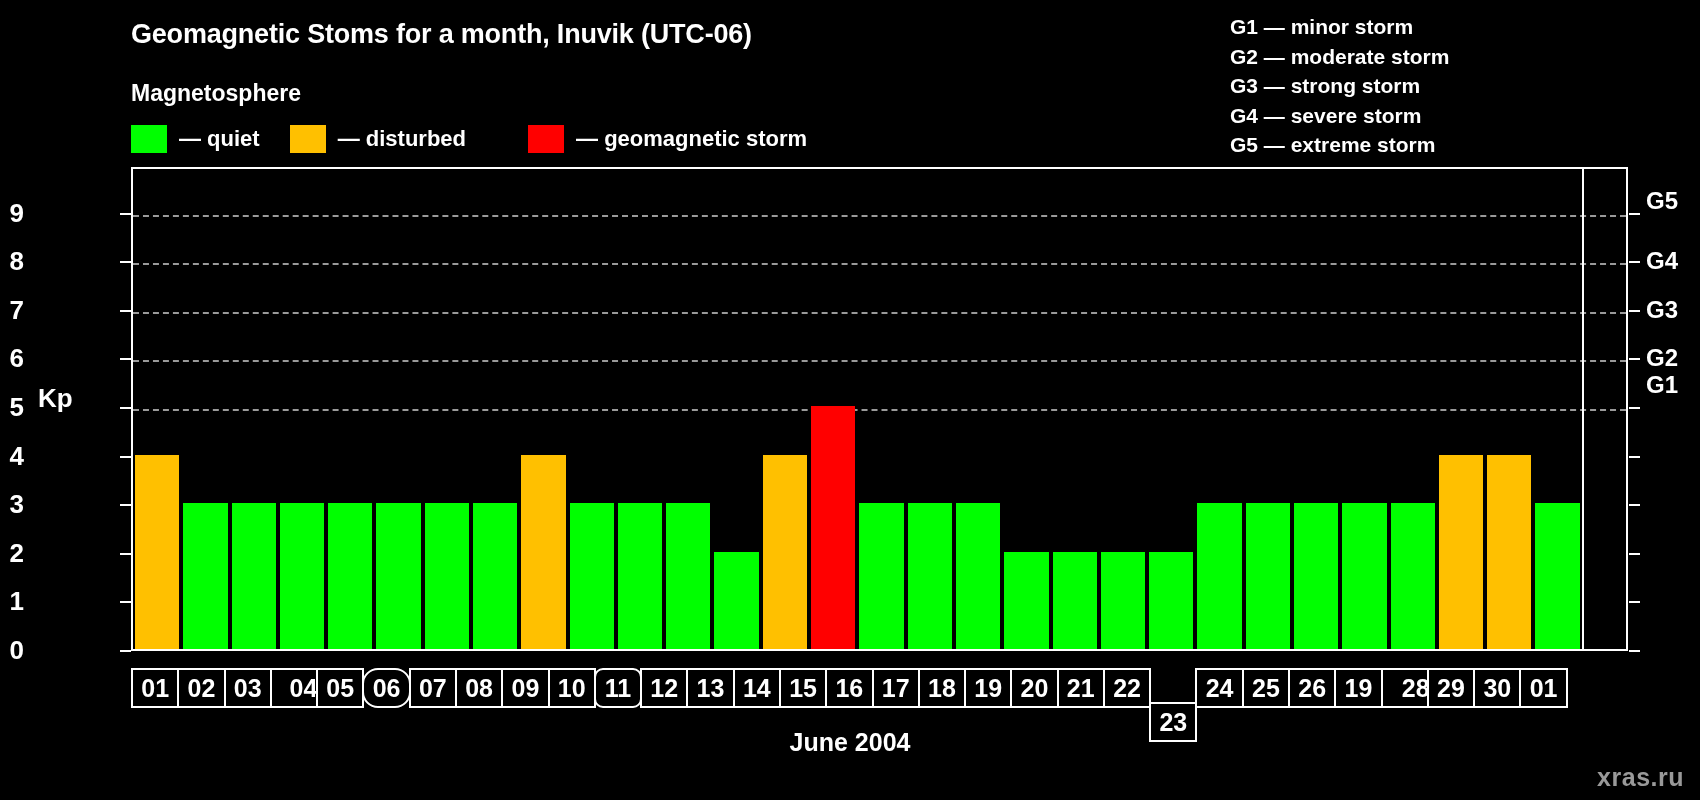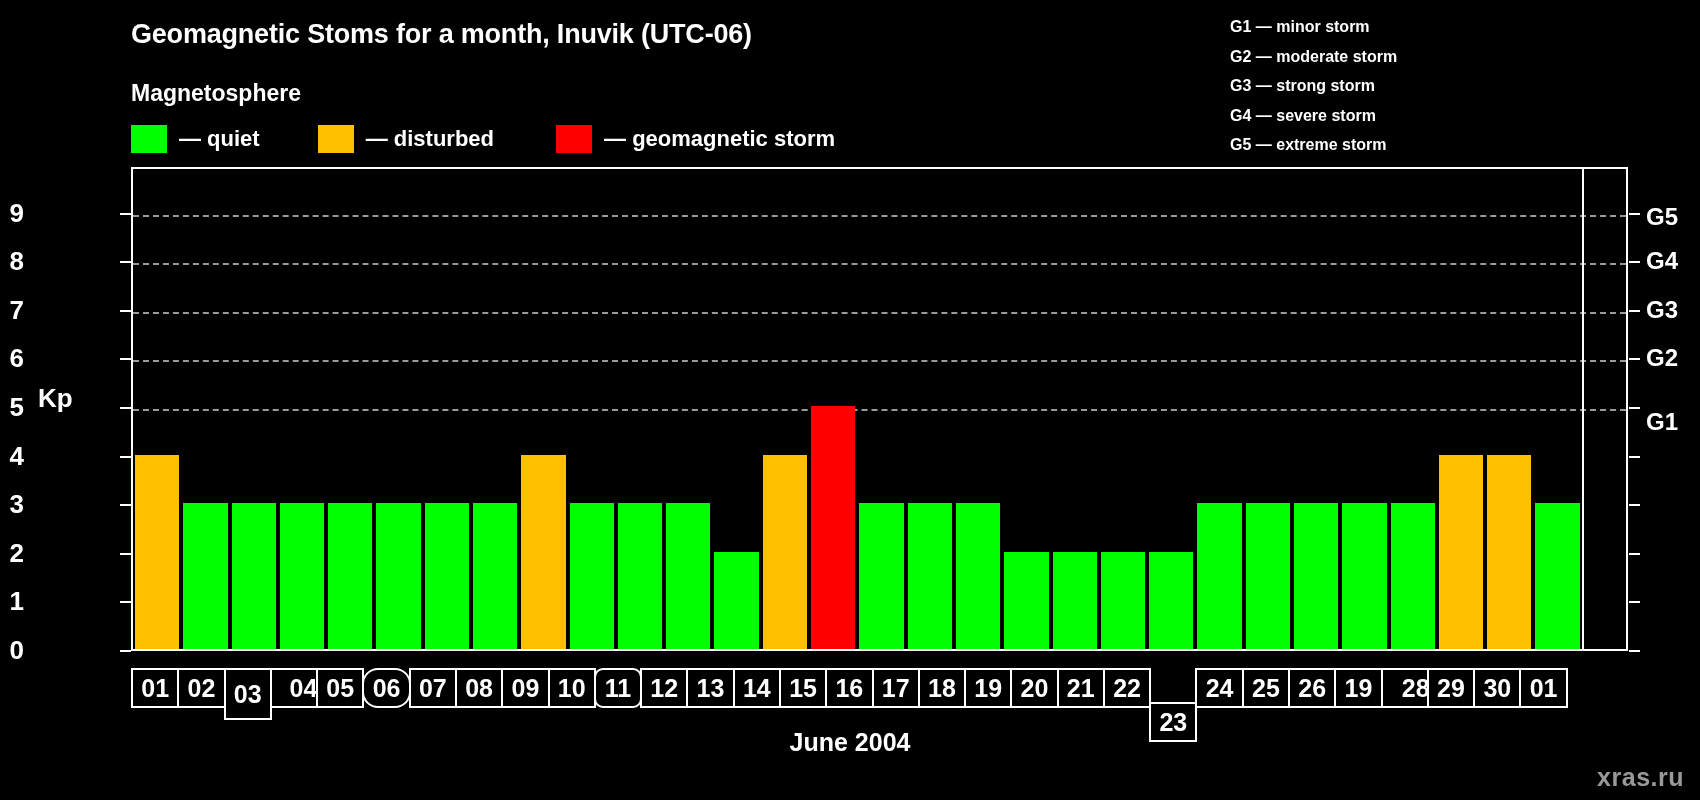--- a/index.html
+++ b/index.html
@@ -55,33 +55,33 @@
     width: 36px;
     height: 28px;
     display: inline-block;
   }
   .legend-text {
     font-size: 22px;
     font-weight: bold;
     color: #ffffff;
     margin-left: 12px;
   }
-  #legend-item-quiet { margin-right: 58px; }
+  #legend-item-quiet { margin-right: 30px; }
   #legend-item-disturbed { margin-right: 62px; }
 
   
   #g-scale-legend {
     position: absolute;
     left: 1230px;
     top: 12px;
     display: flex;
     flex-direction: column;
   }
   .g-scale-line {
-    font-size: 16px;
+    font-size: 21px;
     font-weight: bold;
     color: #ffffff;
     line-height: 29.5px;
     white-space: nowrap;
   }
 
   
   #plot-frame {
     position: absolute;
     left: 131px;
@@ -317,41 +317,41 @@
         <div class="bar" title="27: Kp 3" style="left: 1257.55px; width: 44.2903px; height: 145.8px; background: rgb(0, 255, 0);"></div>
         <div class="bar" title="28: Kp 4" style="left: 1305.84px; width: 44.2903px; height: 194.4px; background: rgb(255, 192, 0);"></div>
         <div class="bar" title="29: Kp 4" style="left: 1354.13px; width: 44.2903px; height: 194.4px; background: rgb(255, 192, 0);"></div>
         <div class="bar" title="30: Kp 3" style="left: 1402.42px; width: 44.2903px; height: 145.8px; background: rgb(0, 255, 0);"></div>
       </div>
     <div id="column-separator" style="left: 1448.71px;"></div>
   </div>
 </div>
 
 <div id="g-axis">
-    <div class="g-tick-label" style="top: 422px;">G1</div>
+    <div class="g-tick-label" style="top: 385px;">G1</div>
     <div class="g-tick-mark" style="top: 407px;"></div>
     <div class="g-tick-label" style="top: 358.4px;">G2</div>
     <div class="g-tick-mark" style="top: 358.4px;"></div>
     <div class="g-tick-label" style="top: 309.8px;">G3</div>
     <div class="g-tick-mark" style="top: 309.8px;"></div>
     <div class="g-tick-label" style="top: 261.2px;">G4</div>
     <div class="g-tick-mark" style="top: 261.2px;"></div>
-    <div class="g-tick-label" style="top: 217px;">G5</div>
+    <div class="g-tick-label" style="top: 201px;">G5</div>
     <div class="g-tick-mark" style="top: 212.6px;"></div>
     <div class="g-minor-tick" style="top: 650px;"></div>
     <div class="g-minor-tick" style="top: 601.4px;"></div>
     <div class="g-minor-tick" style="top: 552.8px;"></div>
     <div class="g-minor-tick" style="top: 504.2px;"></div>
     <div class="g-minor-tick" style="top: 455.6px;"></div>
   </div>
 
 <div id="date-axis">
     <div class="date-cell" style="width: 48.2903px; height: 40px;">01</div>
     <div class="date-cell" style="width: 48.2903px; height: 40px;">02</div>
-    <div class="date-cell" style="width: 48.2903px; height: 52px;">03</div>
+    <div class="date-cell" style="width: 48.2903px; height: 40px;">03</div>
     <div class="date-cell" style="width: 48.2903px; height: 40px; padding-left: 19px;">04</div>
     <div class="date-cell" style="width: 48.2903px; height: 40px;">05</div>
     <div class="date-cell" style="width: 48.2903px; height: 40px; border-radius: 16px;">06</div>
     <div class="date-cell" style="width: 48.2903px; height: 40px;">07</div>
     <div class="date-cell" style="width: 48.2903px; height: 40px;">08</div>
     <div class="date-cell" style="width: 48.2903px; height: 40px;">09</div>
     <div class="date-cell" style="width: 48.2903px; height: 40px;">10</div>
     <div class="date-cell" style="width: 48.2903px; height: 40px; border-radius: 9px;">11</div>
     <div class="date-cell" style="width: 48.2903px; height: 40px;">12</div>
     <div class="date-cell" style="width: 48.2903px; height: 40px;">13</div>

